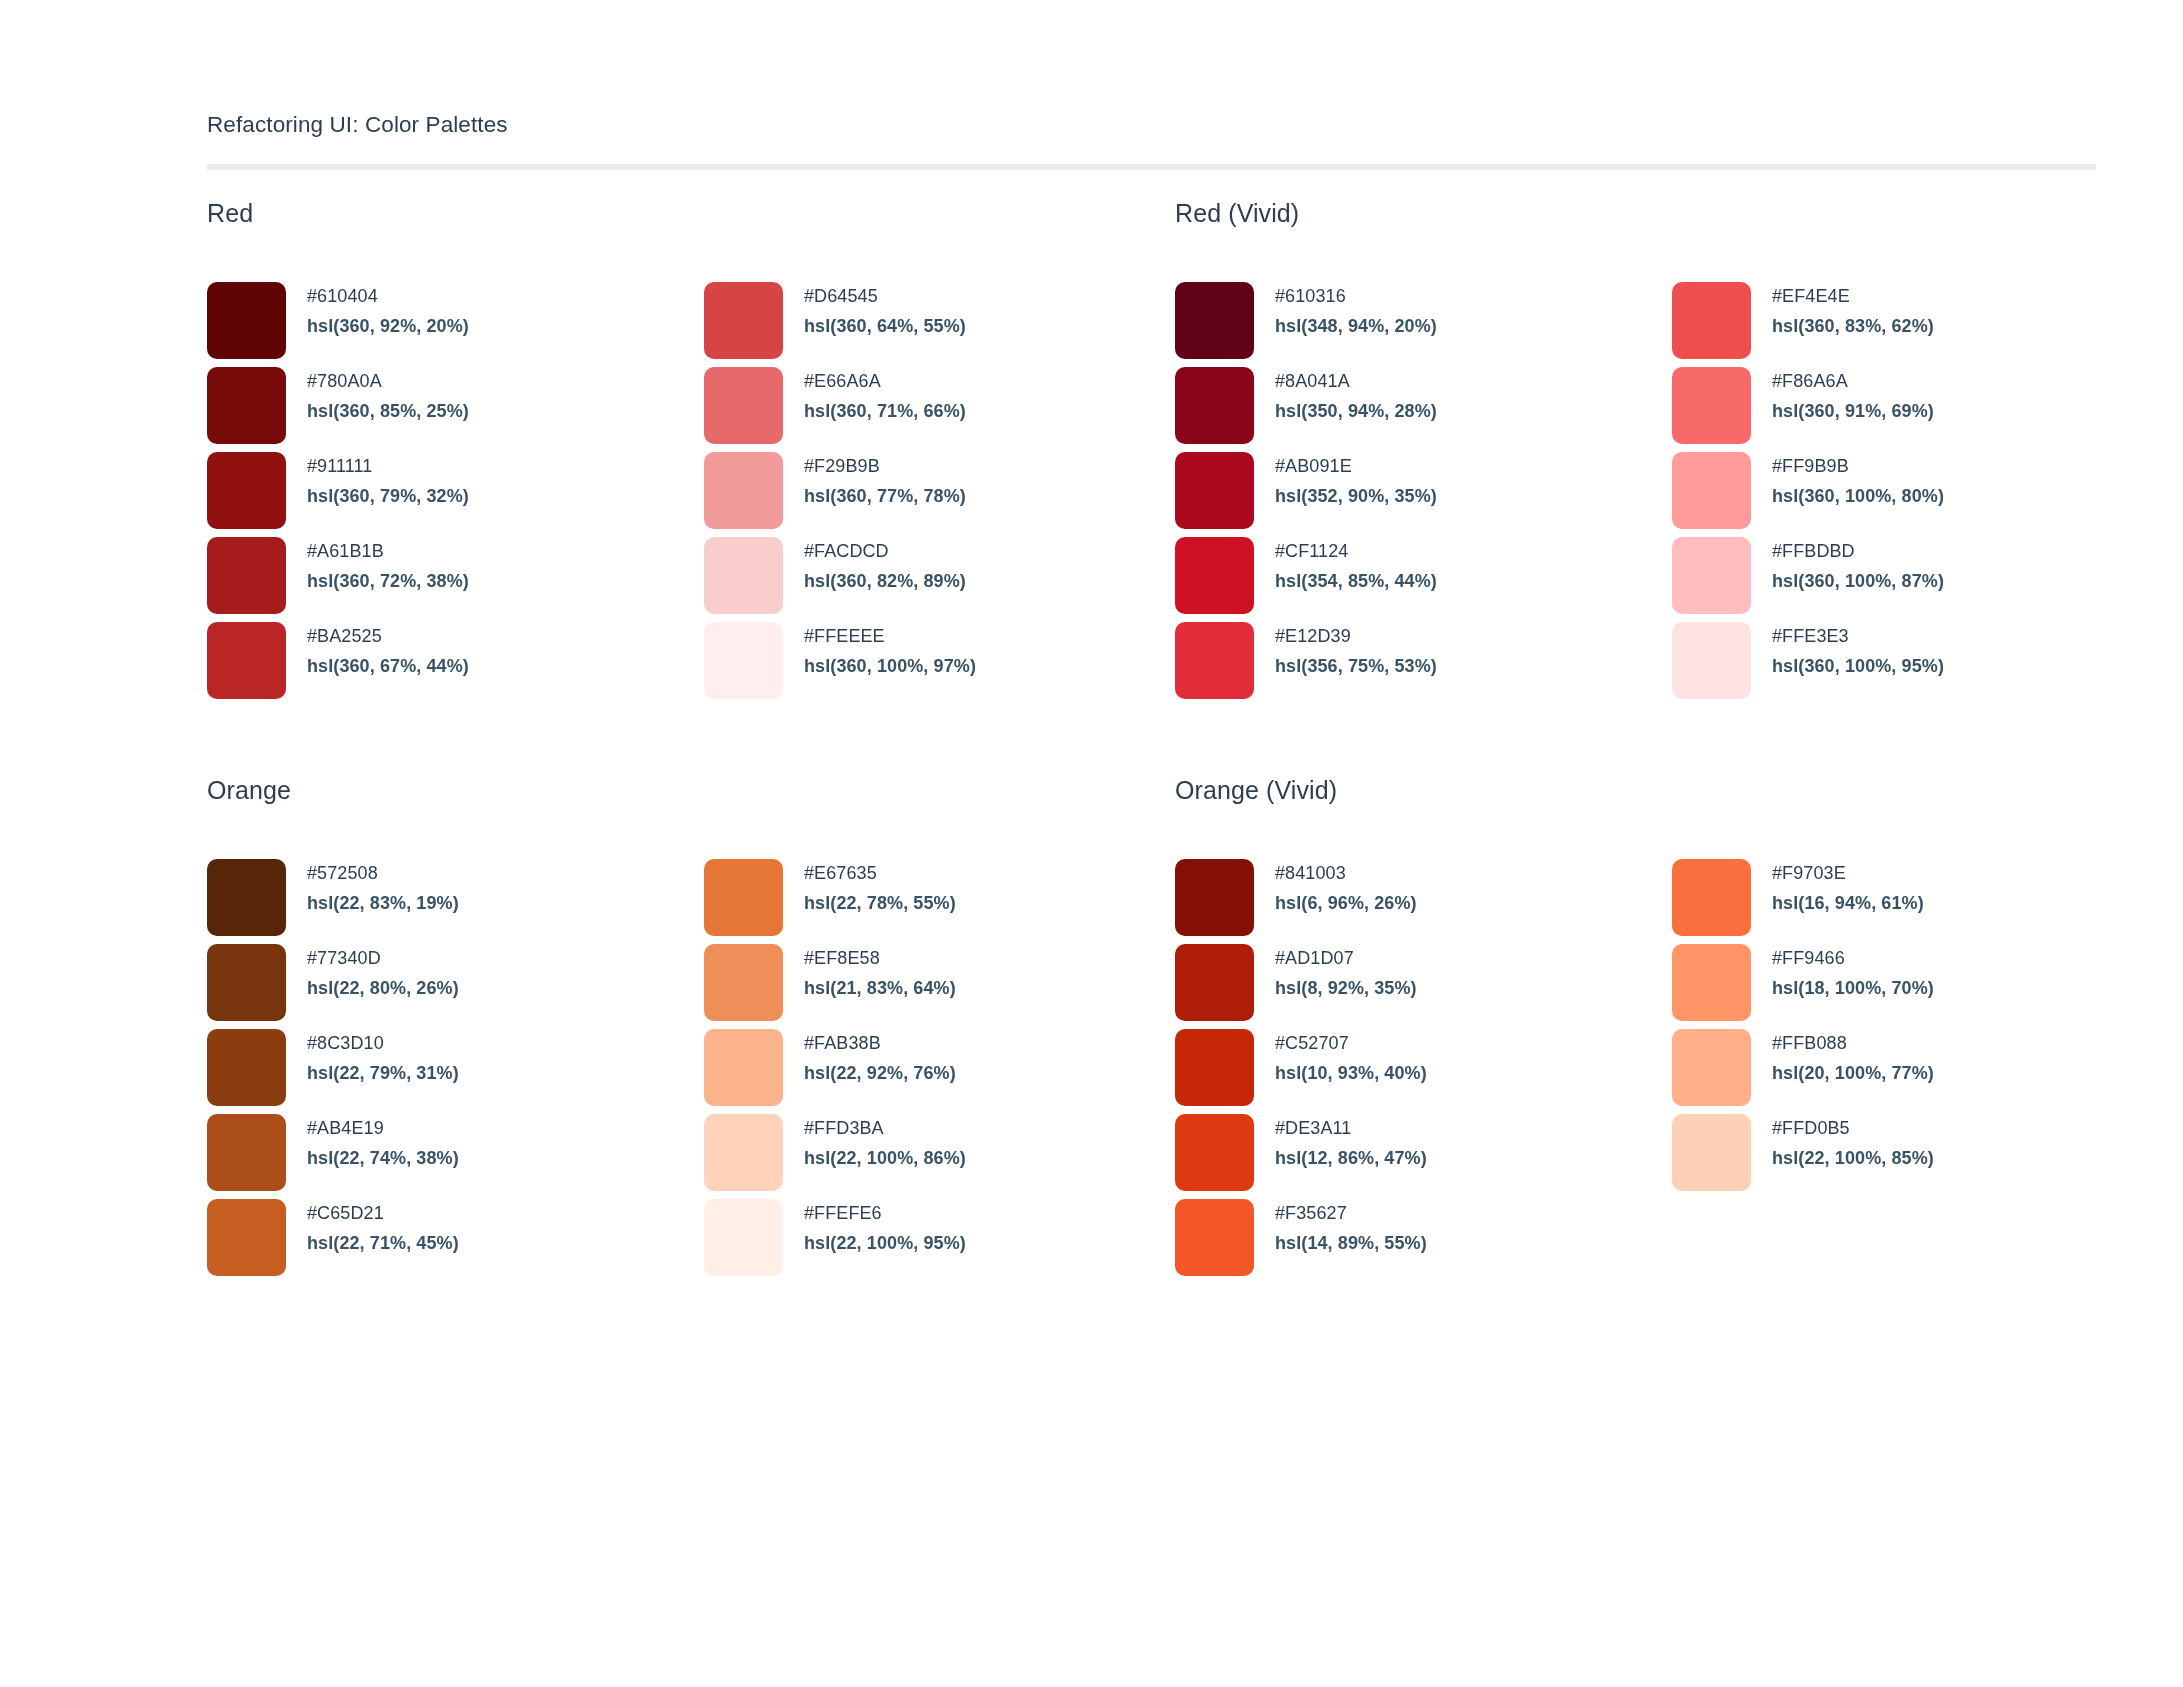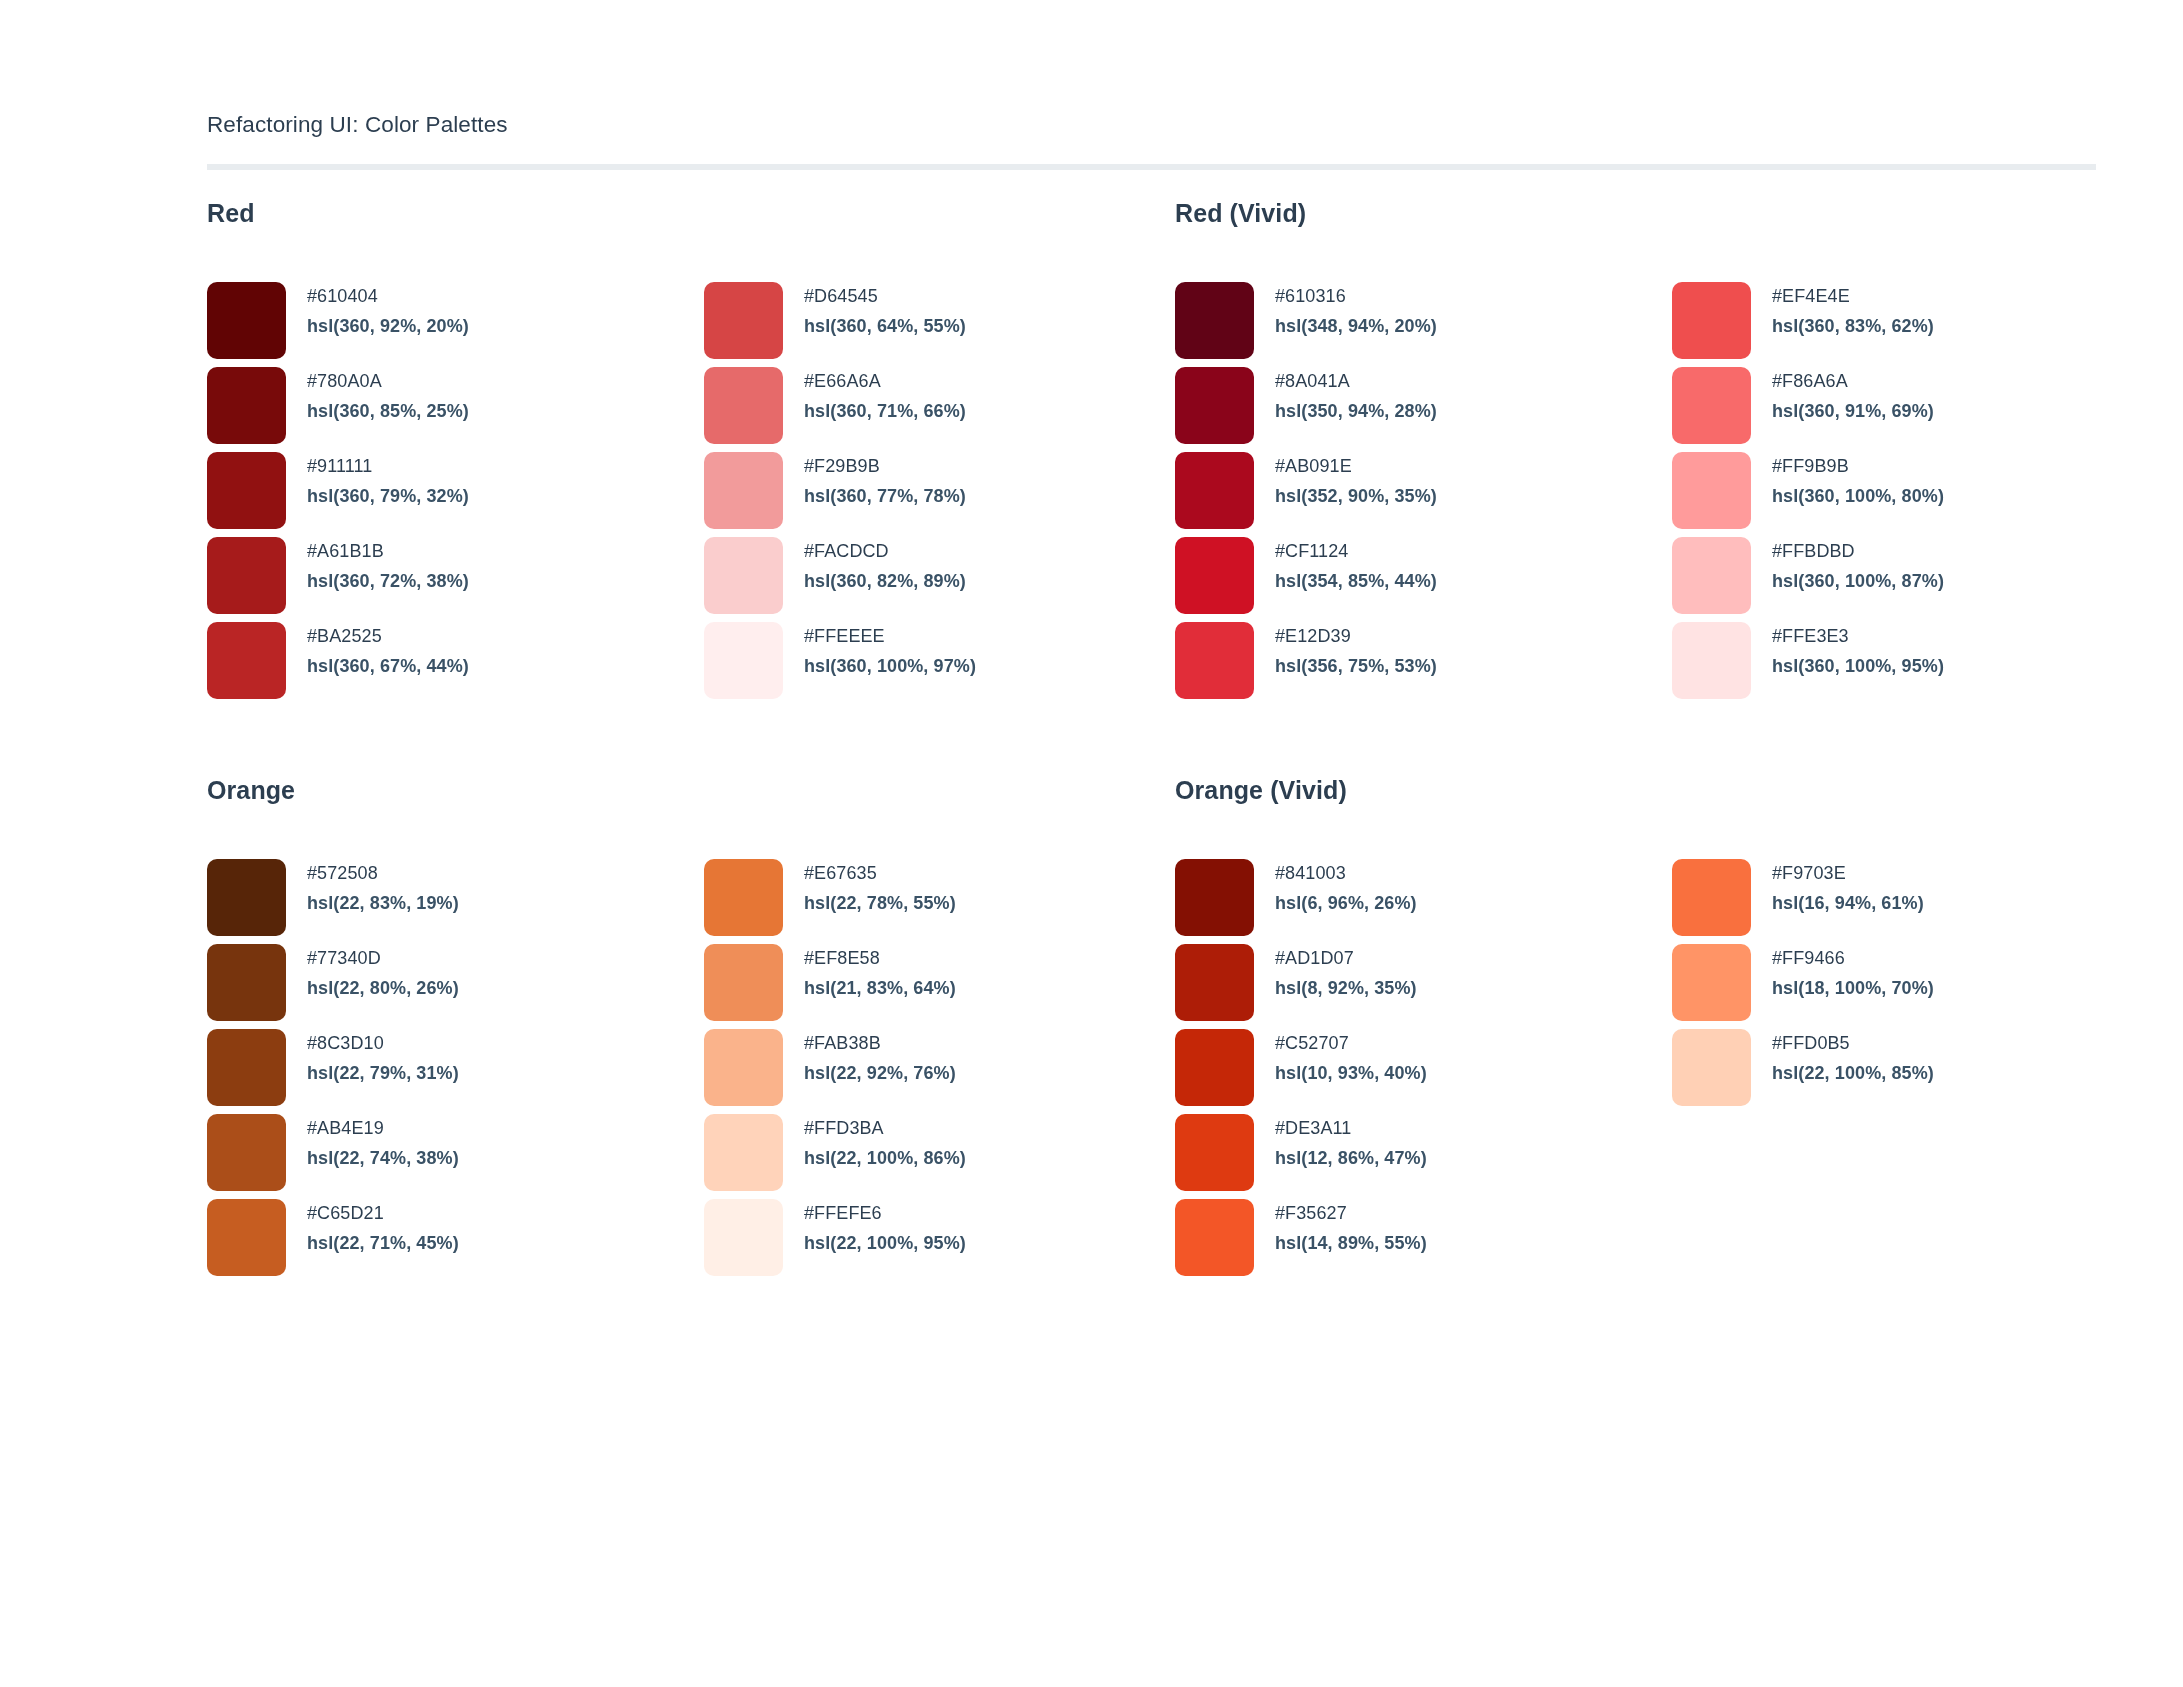--- a/index.html
+++ b/index.html
@@ -61,21 +61,21 @@
   }
 
   .palette {
     position: relative;
   }
 
   .palette-row-2 { margin-top: 69px; }
 
   .palette-title {
     font-size: 25px;
-    font-weight: 700;
+    font-weight: 400;
     color: #2C3E50;
     line-height: 1.15;
     letter-spacing: 0.1px;
     margin-bottom: 0;
   }
 
   .swatch-columns {
     display: flex;
     margin-top: 54px;
     gap: 13px;
@@ -418,20 +418,27 @@
               </div>
             </div>
             <div class="swatch-row">
               <div class="swatch-chip" style="background: rgb(255, 148, 102);"></div>
               <div class="swatch-meta">
                 <div class="swatch-hex">#FF9466</div>
                 <div class="swatch-hsl">hsl(18, 100%, 70%)</div>
               </div>
             </div>
             <div class="swatch-row">
+              <div class="swatch-chip" style="background: rgb(255, 176, 136);"></div>
+              <div class="swatch-meta">
+                <div class="swatch-hex">#FFB088</div>
+                <div class="swatch-hsl">hsl(20, 100%, 77%)</div>
+              </div>
+            </div>
+            <div class="swatch-row">
               <div class="swatch-chip" style="background: rgb(255, 208, 181);"></div>
               <div class="swatch-meta">
                 <div class="swatch-hex">#FFD0B5</div>
                 <div class="swatch-hsl">hsl(22, 100%, 85%)</div>
               </div>
             </div>
           </div>
         </div>
       </div>
     </div>

